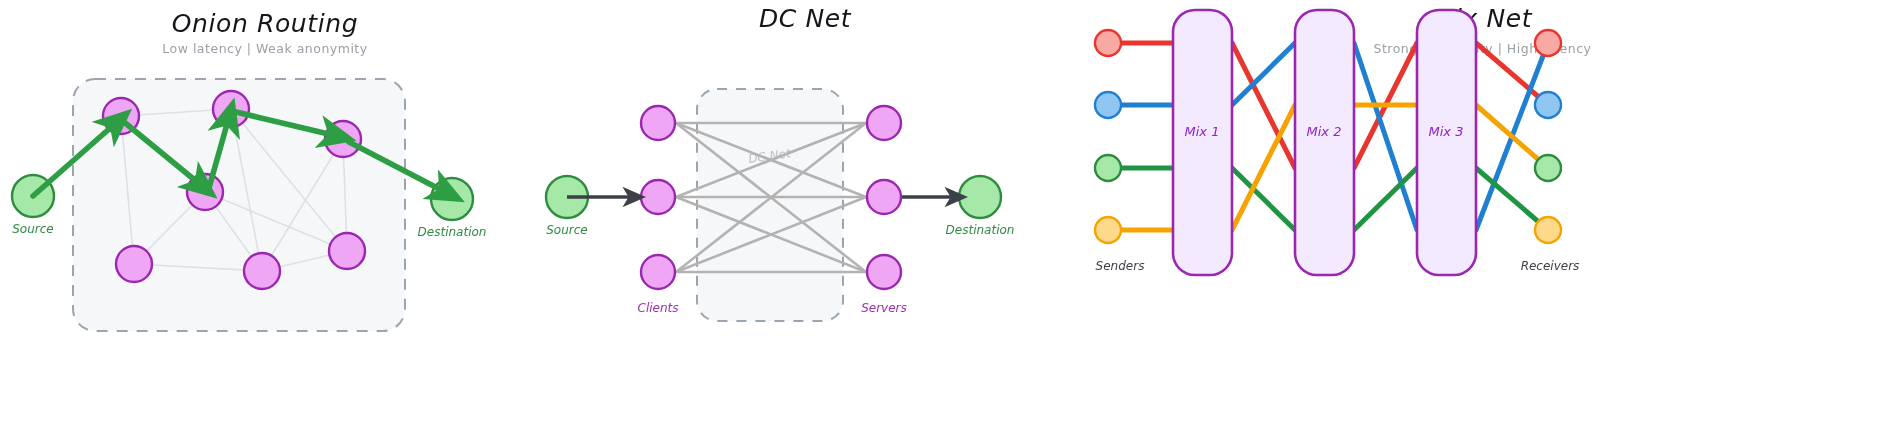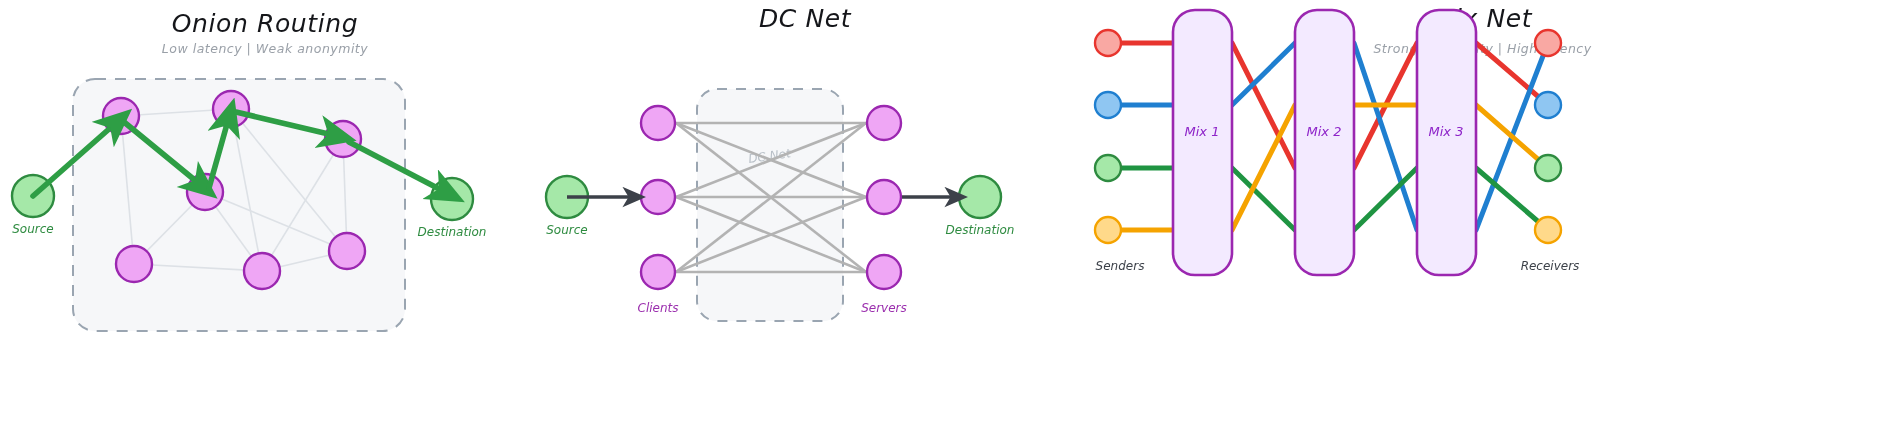--- a/index.html
+++ b/index.html
@@ -15,21 +15,21 @@
   .p-mix{width:805px;}
 
   .ttl{
     position:absolute;left:0;right:0;text-align:center;
     font-family:"DejaVu Sans","Liberation Sans",sans-serif;
     font-size:25px;font-weight:400;color:#15161a;letter-spacing:.6px;
     font-style:italic;
   }
   .sub{
     position:absolute;left:0;right:0;text-align:center;
-    font-size:12.5px;color:#9aa0a8;letter-spacing:.5px;font-style:italic;
+    font-size:12.5px;color:#9aa0a8;letter-spacing:.5px;
   }
   .t-onion{top:9px;} .s-onion{top:41px;}
   .t-dc{top:4px;} .s-dc{top:41px;}
   .t-mix{top:4px;} .s-mix{top:41px;}
 
   svg{position:absolute;top:0;left:0;overflow:visible;}
 
   .nodelbl{font-size:12px;font-style:italic;}
   .lbl-green{fill:#2e8b40;}
   .lbl-purple{fill:#9b2fae;}

